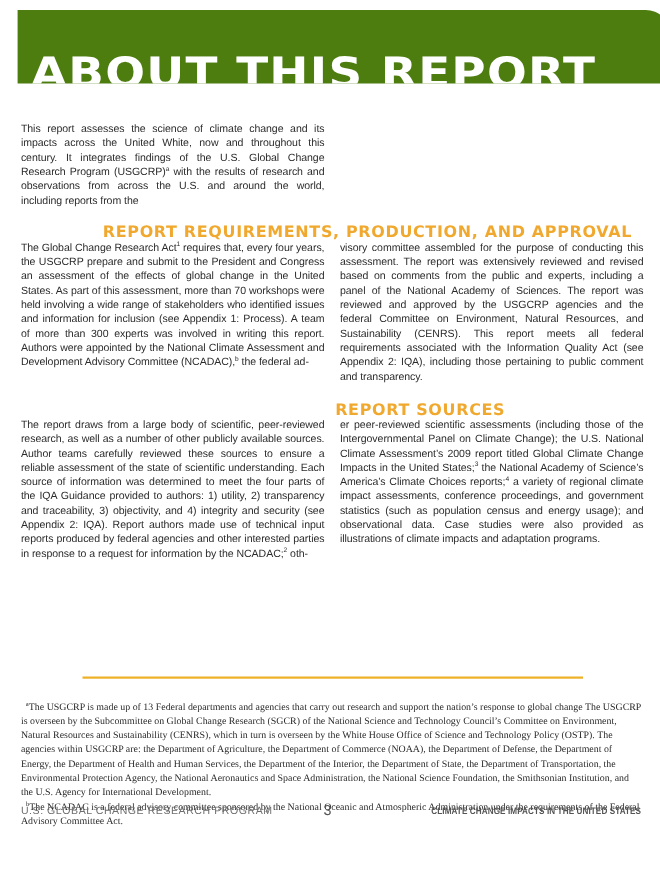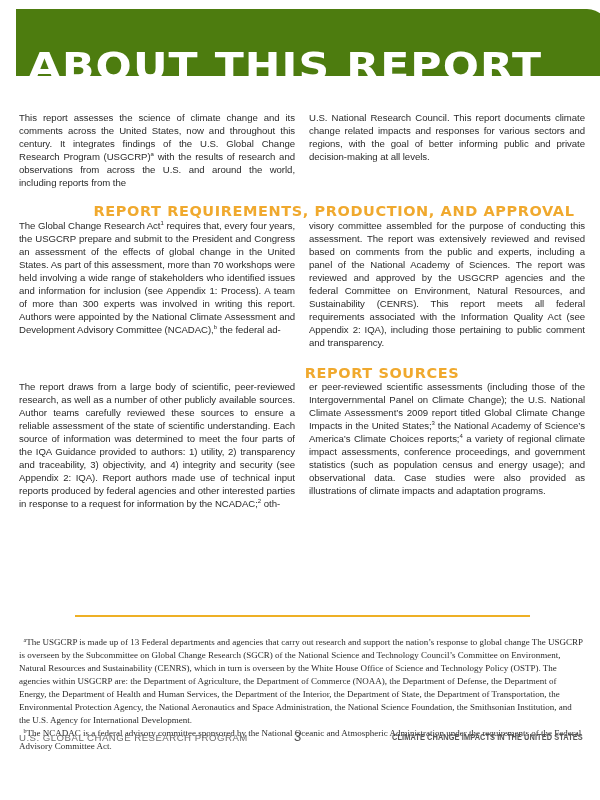--- a/index.html
+++ b/index.html
@@ -61,24 +61,21 @@
 </style>
 </head>
 <body>
 
 <div class="banner">
   <h1 class="banner-title">ABOUT THIS REPORT</h1>
 </div>
 
 <div class="cols" style="top:111px;">
   <div class="col">
-    <p><span>This report assesses the science of climate change and its comments across the United States, now and throughout this century. It integrates findings of the U.S. Global Change Research Program (USGCRP)</span><sup>a</sup><span> with the results of research and observations from across the U.S. and around the world, including reports from the</span></p>
-  </div>
-  <div class="col">
-    <p>U.S. National Research Council. This report documents climate change related impacts and responses for various sectors and regions, with the goal of better informing public and private decision-making at all levels.</p>
+    <p><span>This report assesses the science of climate change and its impacts across the United White, now and throughout this century. It integrates findings of the U.S. Global Change Research Program (USGCRP)</span><sup>a</sup><span> with the results of research and observations from across the U.S. and around the world, including reports from the</span></p>
   </div>
 </div>
 
 <h2 class="section-heading" style="top:203px;">REPORT REQUIREMENTS, PRODUCTION, AND APPROVAL</h2>
 
 <div class="cols" style="top:219px;">
   <div class="col">
     <p><span>The Global Change Research Act</span><sup>1</sup><span> requires that, every four years, the USGCRP prepare and submit to the President and Congress an assessment of the effects of global change in the United States. As part of this assessment, more than 70 workshops were held involving a wide range of stakeholders who identified issues and information for inclusion (see Appendix 1: Process). A team of more than 300 experts was involved in writing this report. Authors were appointed by the National Climate Assessment and Development Advisory Committee (NCADAC),</span><sup>b</sup><span> the federal ad-</span></p>
   </div>
   <div class="col">

